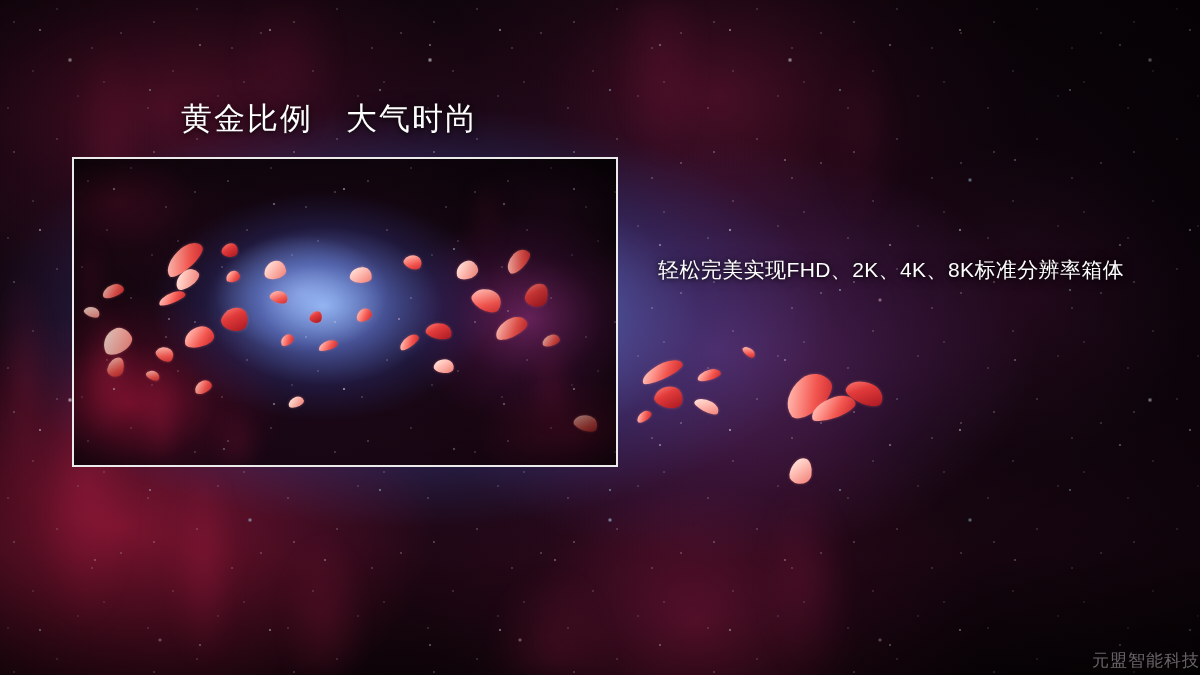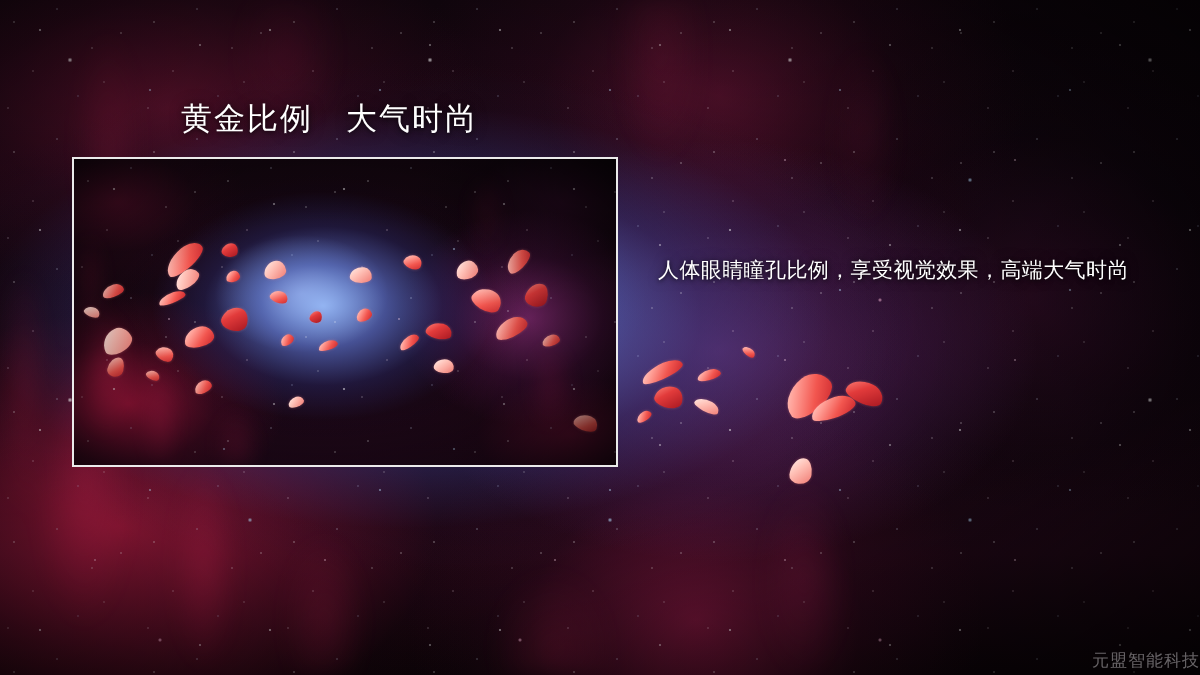--- a/index.html
+++ b/index.html
@@ -231,18 +231,18 @@
       <div class="petal" style="left:500px;top:256px;width:24px;height:16px;transform:rotate(22deg);"></div>
       <div class="petal pale" style="left:214px;top:238px;width:16px;height:10px;transform:rotate(-18deg);"></div>
 
       <div class="panel-vig"></div>
     </div>
   </div>
 
   <div id="title">黄金比例　大气时尚</div>
 
   <div id="body-text">
-    <div class="line">人体眼睛瞳孔比例，享受视觉效果，高端大气时尚</div>
+    <div class="line">轻松完美实现FHD、2K、4K、8K标准分辨率箱体</div>
   </div>
 
   <div id="watermark">元盟智能科技</div>
 
 </div>
 
 </body></html>

